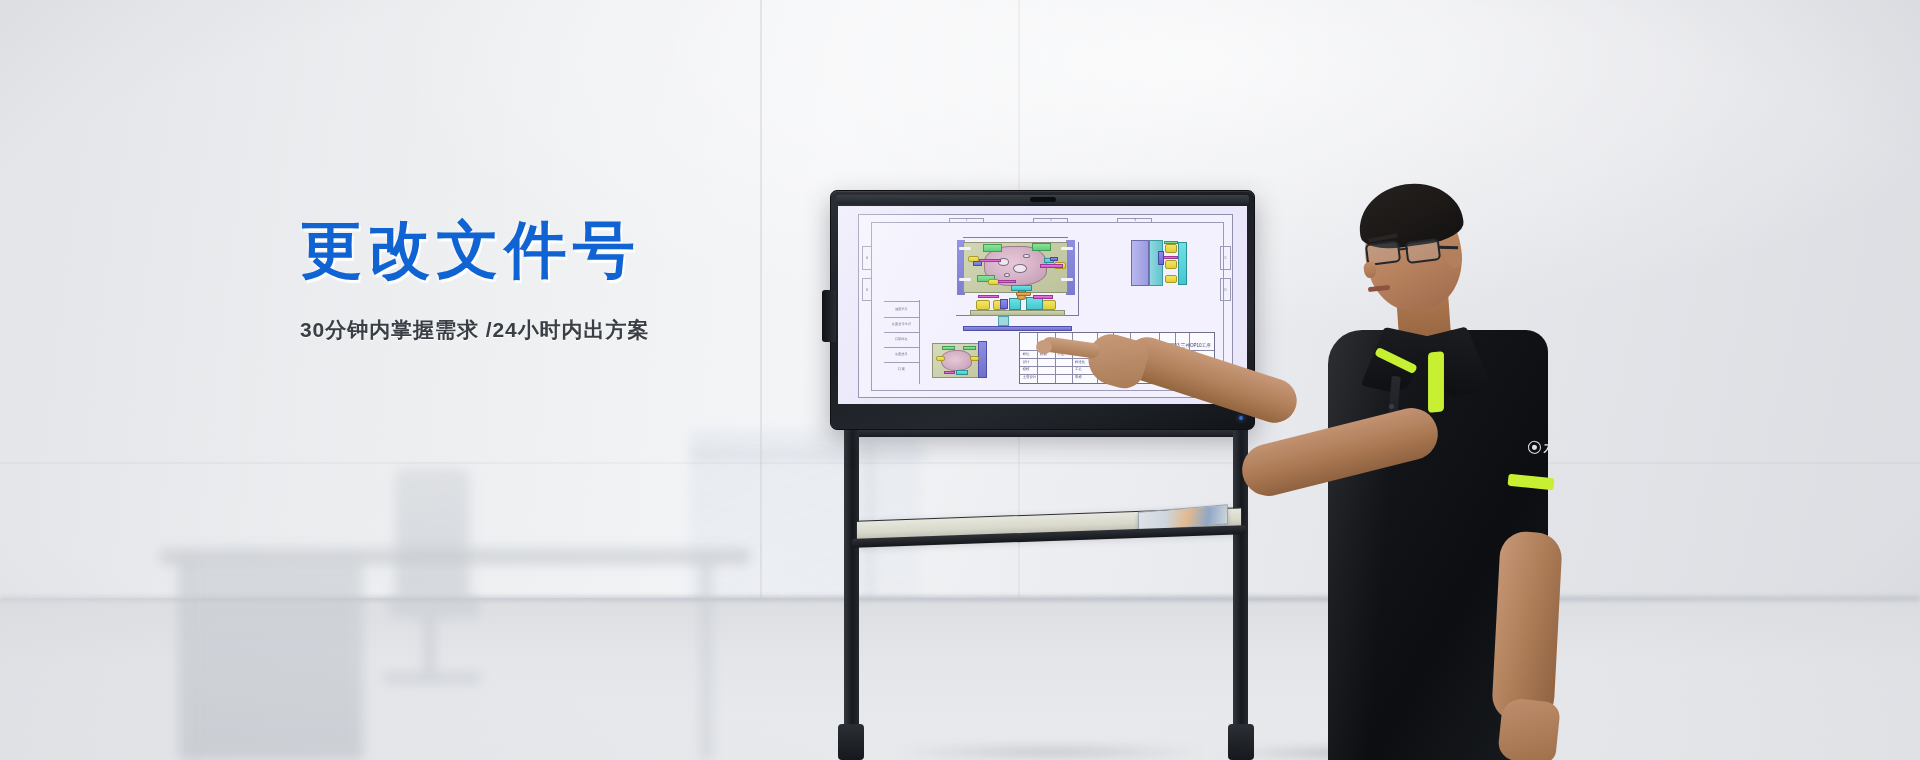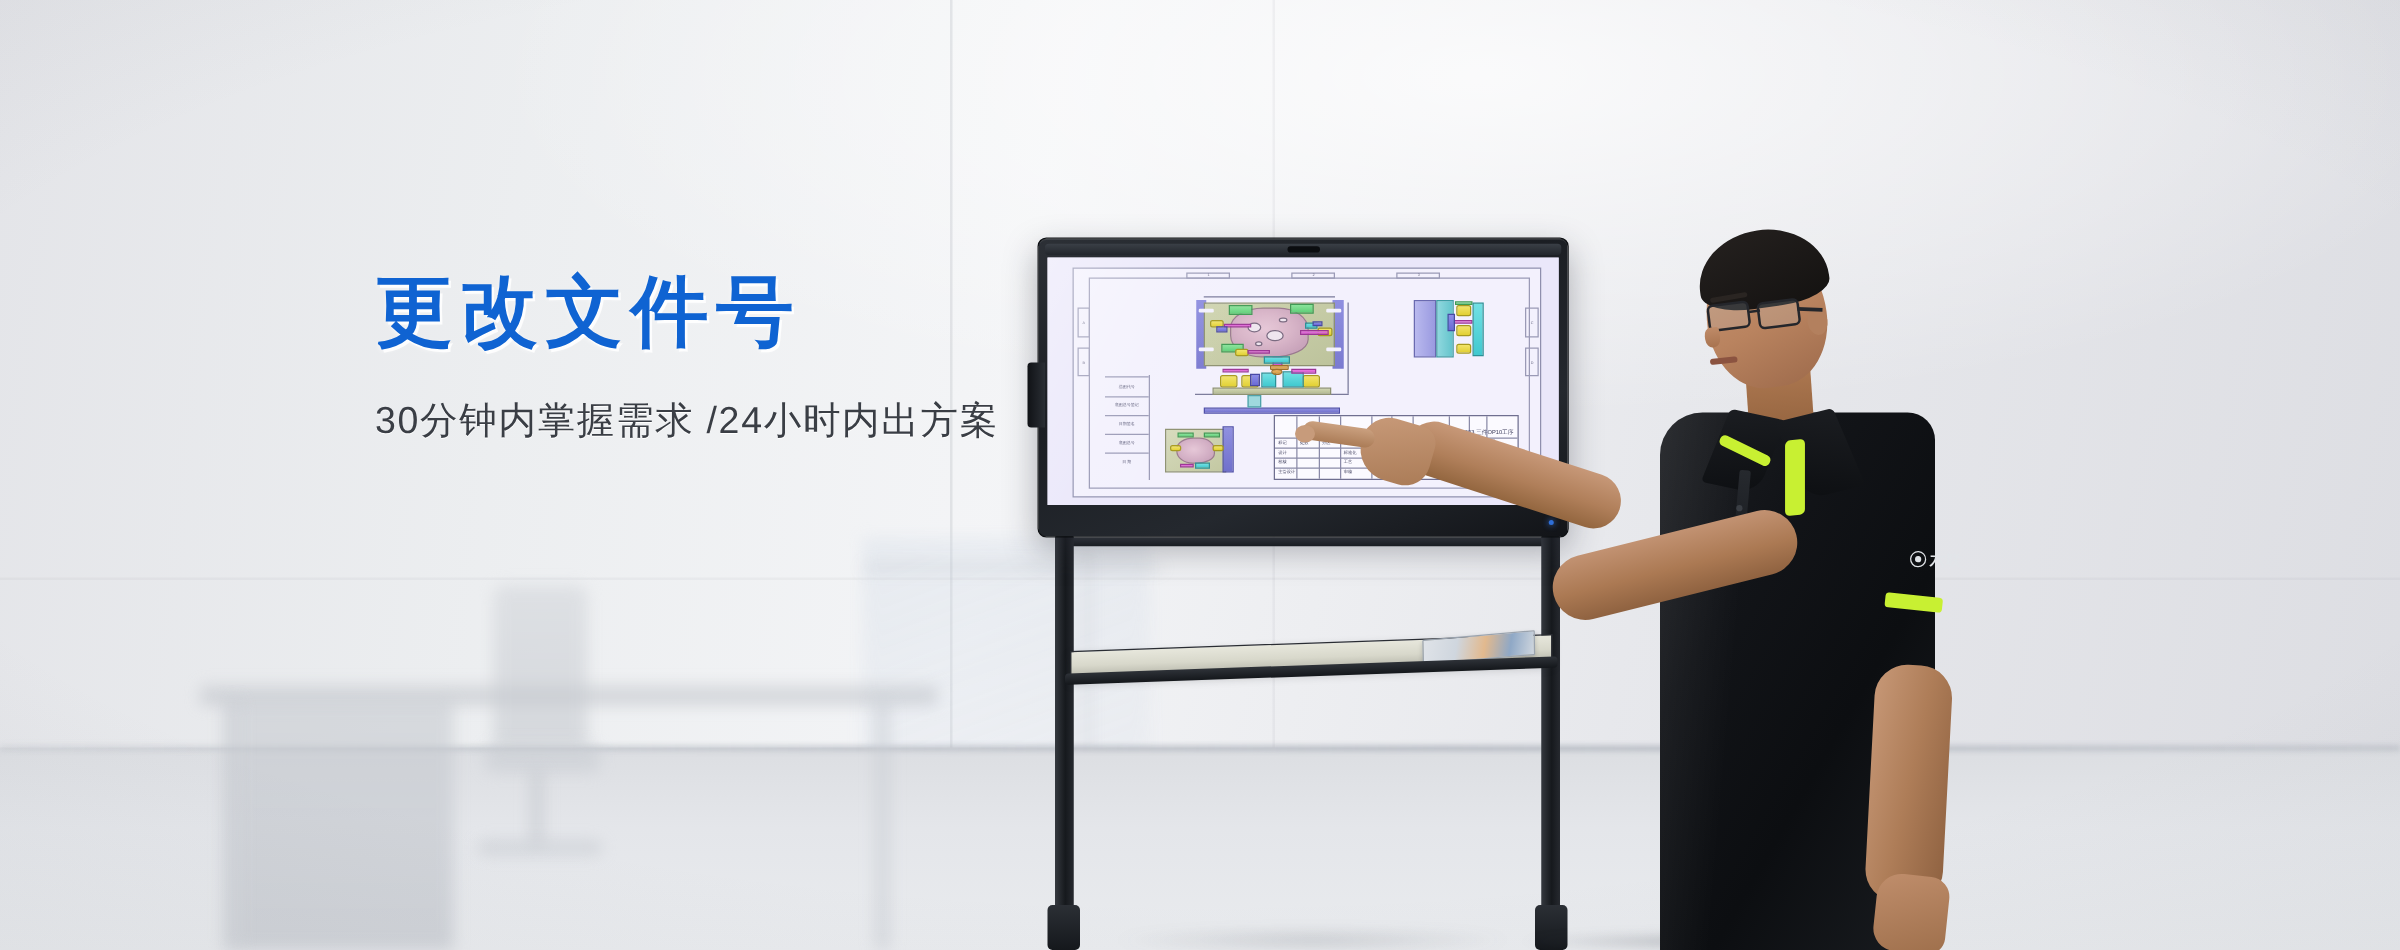--- a/index.html
+++ b/index.html
@@ -76,22 +76,22 @@
   
   .copy{ position:absolute; left:300px; top:206px; width:620px; }
   .h-line{
     font-size:62px; line-height:1.16; font-weight:bold;
     color:#0f63d2; letter-spacing:.10em;
     text-shadow:2px 3px 0 rgba(255,255,255,.85), 0 2px 4px rgba(255,255,255,.6);
     white-space:nowrap;
   }
   .h-line.l2{ margin-top:8px; }
   .sub{
-    margin-top:30px; font-size:30px; color:#3a3e45; letter-spacing:.045em;
-    white-space:nowrap; text-shadow:0 1px 0 rgba(255,255,255,.9);
+    margin-top:30px; font-size:21px; color:#3a3e45; letter-spacing:.045em;
+    white-space:nowrap; text-shadow:0 1px 0 rgba(255,255,255,.9);font-weight:bold;
   }
 
   
   .tv{ position:absolute; left:830px; top:190px; width:425px; height:240px; }
   .tv-bezel{
     position:absolute; inset:0; border-radius:7px;
     background:linear-gradient(160deg,#2c3036 0%,#1b1e23 38%,#24282e 70%,#121418 100%);
     box-shadow:0 10px 26px rgba(40,45,55,.34), inset 0 1px 0 rgba(255,255,255,.10);
     border:1px solid #0d0f12;
   }

